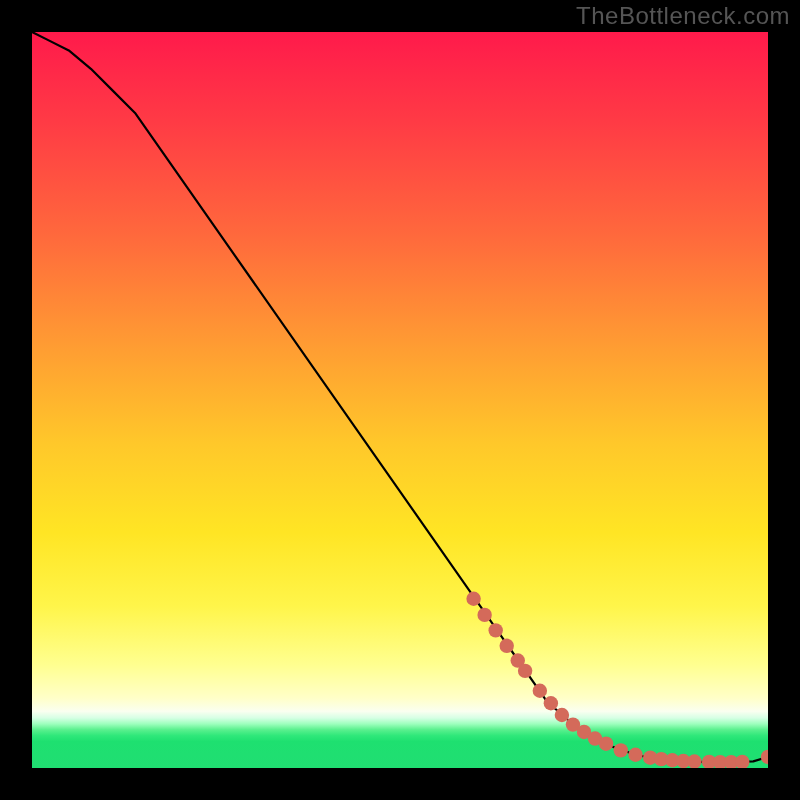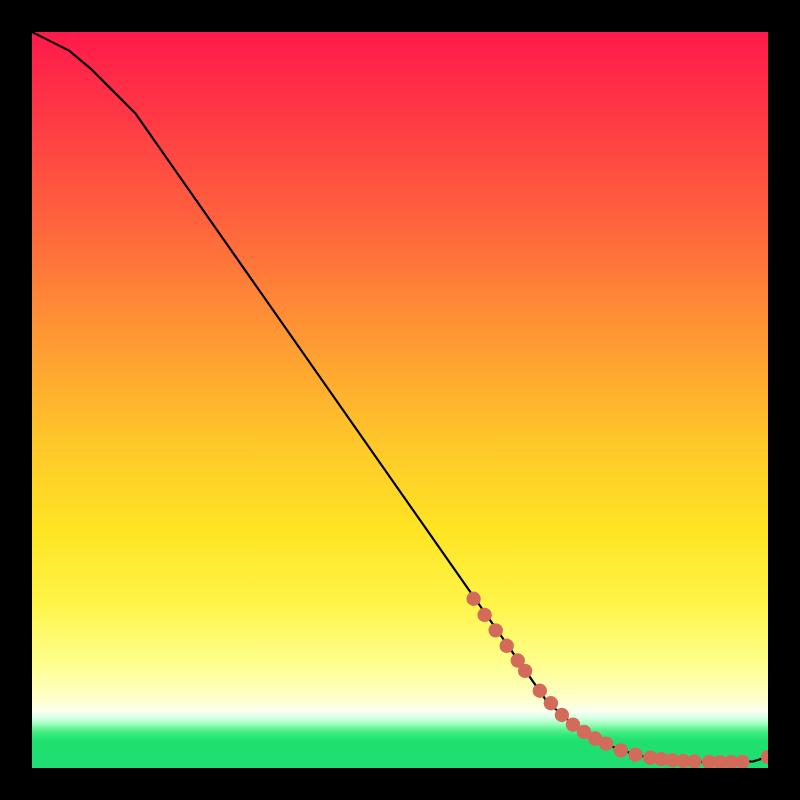--- a/index.html
+++ b/index.html
@@ -59,20 +59,21 @@
     left: 0;
     top: 0;
     width: 736px;
     height: 736px;
   }
 </style>
 </head>
 <body>
 
 <div class="container">
+  <div class="watermark">TheBottleneck.com</div>
   <div class="plot-area">
     <svg class="overlay" viewBox="0 0 736 736">
       <g id="curve-group">
           <path d="M0.00 0.00 L14.72 7.36 L36.80 18.40 L58.88 36.80 L80.96 58.88 L103.04 80.96 L515.20 669.76 L544.64 695.52 L574.08 712.45 L603.52 722.75 L625.60 727.17 L647.68 729.38 L677.12 730.11 L699.20 730.11 L721.28 729.38 L736.00 724.96" fill="none" stroke="#000" stroke-width="2.2" stroke-linejoin="round"></path>
         </g>
       <g id="points-group">
           <circle cx="441.60" cy="566.72" r="7.2" fill="#d46a5a"></circle>
           <circle cx="452.64" cy="582.91" r="7.2" fill="#d46a5a"></circle>
           <circle cx="463.68" cy="598.37" r="7.2" fill="#d46a5a"></circle>
           <circle cx="474.72" cy="613.82" r="7.2" fill="#d46a5a"></circle>

